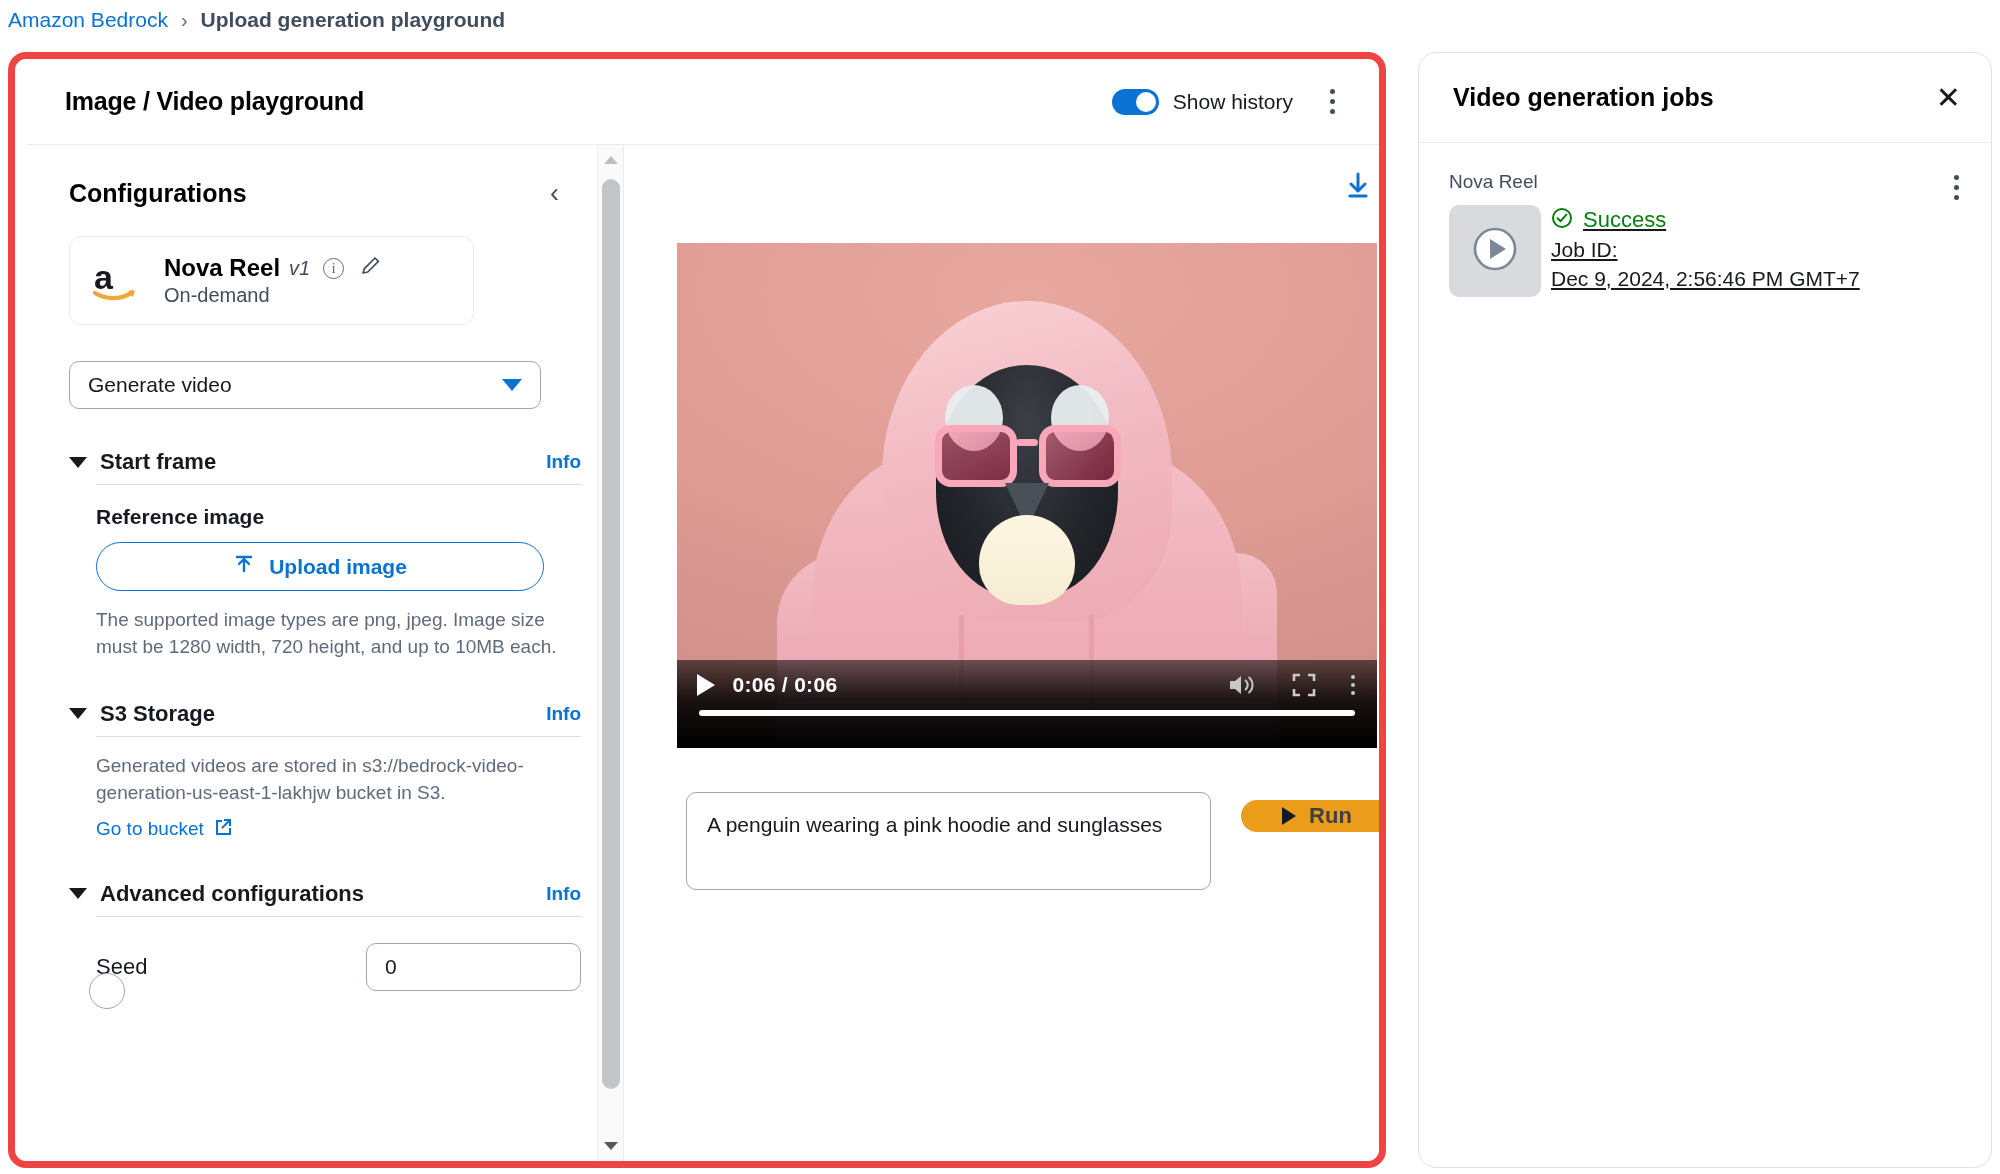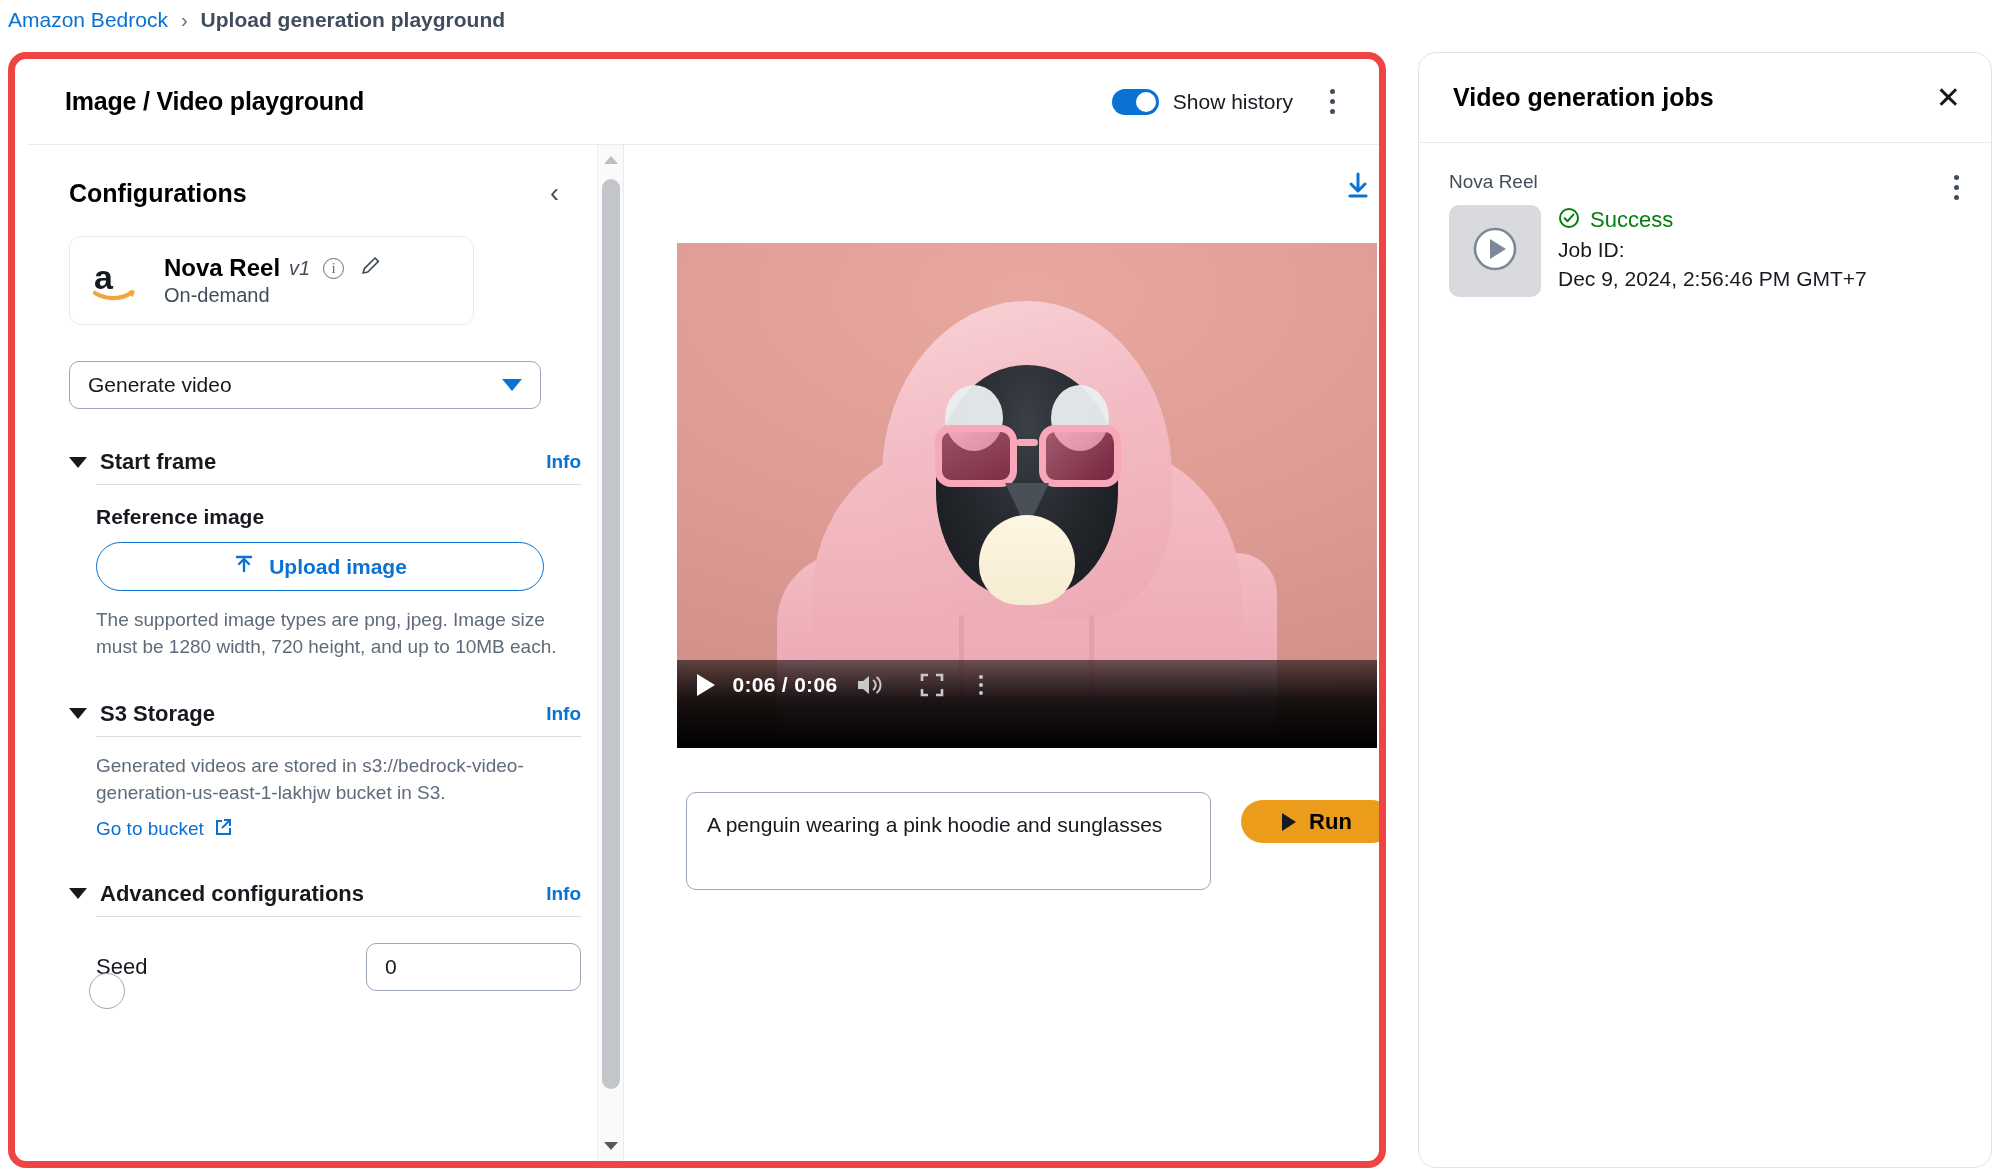--- a/index.html
+++ b/index.html
@@ -270,21 +270,21 @@
   .pg-stringL, .pg-stringR {
     position: absolute; top: 372px; width: 5px; height: 108px;
     background: #e79eab; border-radius: 3px;
   }
   .pg-stringL { left: 50%; margin-left: -68px; }
   .pg-stringR { left: 50%; margin-left: 62px; }
 
   .vid-controls {
     position: absolute; left: 0; right: 0; bottom: 0; height: 88px;
     background: linear-gradient(180deg, rgba(0,0,0,.55) 0%, rgba(0,0,0,.88) 45%, #000 100%);
-    display: flex; flex-direction: row; justify-content: flex-start;
+    display: flex; flex-direction: column; justify-content: flex-start;
   }
   .vc-row {
     height: 50px; display: flex; align-items: center;
     padding: 0 22px 0 20px; gap: 18px;
   }
   .vc-play {
     width: 0; height: 0;
     border-top: 11px solid transparent; border-bottom: 11px solid transparent;
     border-left: 18px solid #ffffff; cursor: pointer;
   }
@@ -301,24 +301,24 @@
     margin: 44px 0 0 0; display: flex; align-items: flex-start; gap: 30px;
     padding-left: 26px;
   }
   .prompt-box {
     width: 525px; min-height: 98px;
     border: 1px solid #9ba7b6; border-radius: 10px;
     padding: 16px 20px; font-size: 21px; line-height: 1.5; color: #16191f;
     cursor: text;
   }
   .run-btn {
-    width: 152px; height: 43px; border-radius: 26px;
+    width: 152px; height: 32px; border-radius: 26px;
     background: #ec9c1b;
     display: flex; align-items: center; justify-content: center; gap: 13px;
-    font-size: 22px; font-weight: 700; color: #000000; cursor: pointer;
+    font-size: 22px; font-weight: 700; color: #404040; cursor: pointer;
     margin-top: 8px;
   }
   .run-tri {
     width: 0; height: 0;
     border-top: 9px solid transparent; border-bottom: 9px solid transparent;
     border-left: 14px solid #16191f;
   }
 
   
   .jobs-card {
@@ -331,21 +331,21 @@
     height: 90px; display: flex; align-items: center;
     padding: 0 30px 0 34px; border-bottom: 1px solid #e9ebed;
   }
   .jobs-title { font-size: 25px; font-weight: 700; color: #000; }
   .close-x {
     margin-left: auto; font-size: 30px; color: #16191f; cursor: pointer;
     line-height: 1; font-weight: 400;
   }
   .jobs-body { padding: 28px 30px 0 30px; }
   .job-model { font-size: 19px; color: #414d5c; }
-  .job-row { display: flex; gap: 17px; margin-top: 12px; position: relative; }
+  .job-row { display: flex; gap: 10px; margin-top: 12px; position: relative; text-decoration: underline; }
   .job-thumb {
     width: 92px; height: 92px; border-radius: 10px; background: #d8dade;
     display: flex; align-items: center; justify-content: center; flex: none;
   }
   .job-info { display: flex; flex-direction: column; gap: 5px; padding-top: 2px; }
   .job-status { display: flex; align-items: center; gap: 10px; }
   .status-text { font-size: 22px; color: #037f0c; font-weight: 400; }
   .job-id { font-size: 21px; color: #16191f; }
   .job-date { font-size: 21px; color: #16191f; }
   .job-kebab {

